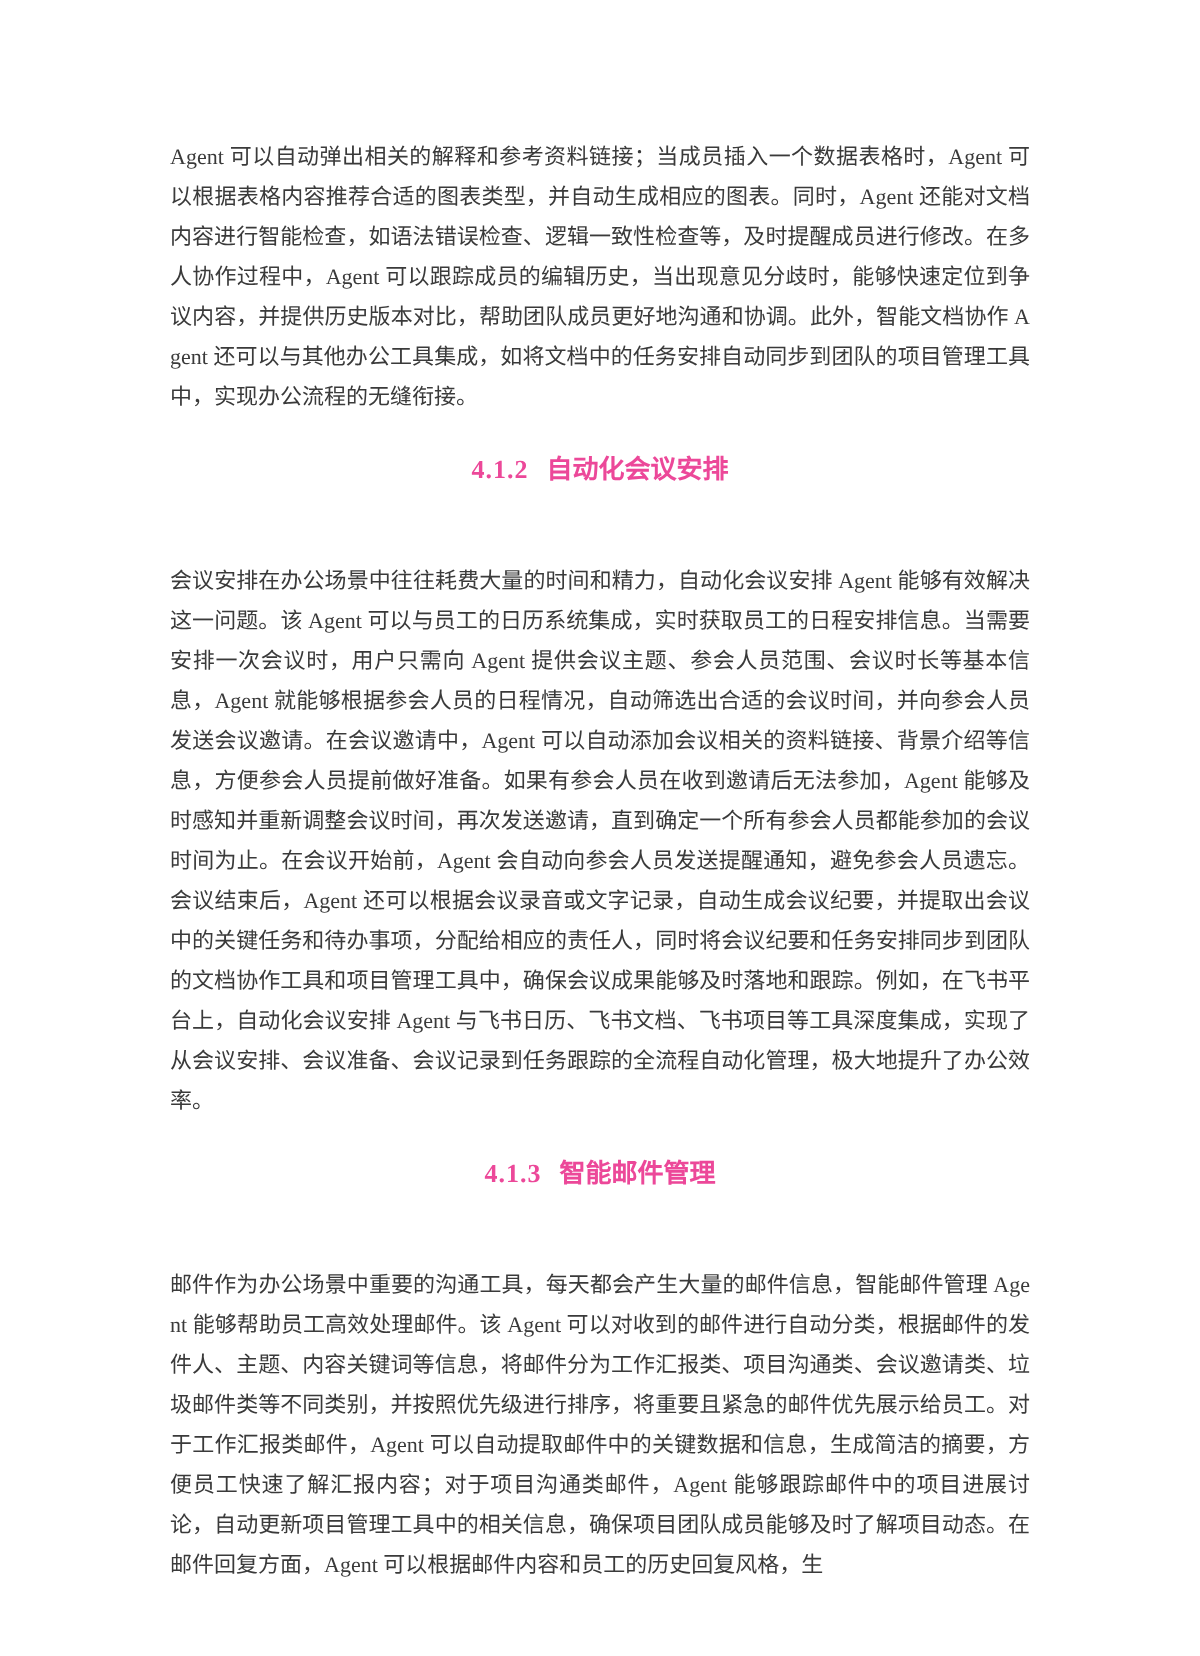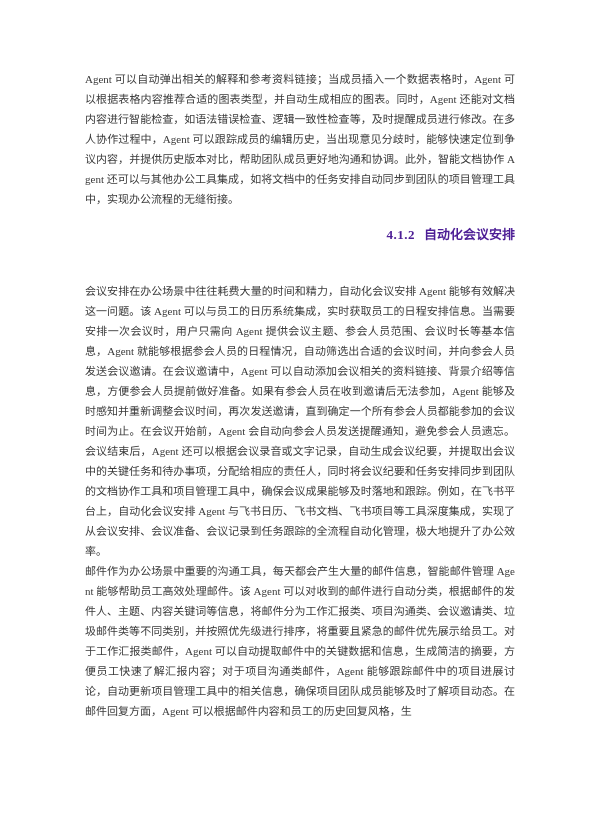--- a/index.html
+++ b/index.html
@@ -28,39 +28,42 @@
     line-height: 20px;
     text-align: justify;
     word-break: break-all;
     color: #3a3a3a;
   }
   h3.sec-heading {
     margin: 16px 0 36px 0;
     font-size: 13px;
     line-height: 20px;
     font-weight: bold;
-    color: #4c1d95;
-    text-align: right;
+    color: #ec4899;
+    text-align: center;
   }
   h3.sec-heading .h-num {
     margin-right: 9px;
     letter-spacing: 0.5px;
   }
 </style>
 </head>
 <body>
 
 <div class="page">
   <div class="content">
 
     <p class="body-para">Agent 可以自动弹出相关的解释和参考资料链接；当成员插入一个数据表格时，Agent 可以根据表格内容推荐合适的图表类型，并自动生成相应的图表。同时，Agent 还能对文档内容进行智能检查，如语法错误检查、逻辑一致性检查等，及时提醒成员进行修改。在多人协作过程中，Agent 可以跟踪成员的编辑历史，当出现意见分歧时，能够快速定位到争议内容，并提供历史版本对比，帮助团队成员更好地沟通和协调。此外，智能文档协作 Agent 还可以与其他办公工具集成，如将文档中的任务安排自动同步到团队的项目管理工具中，实现办公流程的无缝衔接。</p>
 
     <h3 class="sec-heading">
       <span class="h-num">4.1.2</span><span>自动化会议安排</span>
     </h3>
 
     <p class="body-para">会议安排在办公场景中往往耗费大量的时间和精力，自动化会议安排 Agent 能够有效解决这一问题。该 Agent 可以与员工的日历系统集成，实时获取员工的日程安排信息。当需要安排一次会议时，用户只需向 Agent 提供会议主题、参会人员范围、会议时长等基本信息，Agent 就能够根据参会人员的日程情况，自动筛选出合适的会议时间，并向参会人员发送会议邀请。在会议邀请中，Agent 可以自动添加会议相关的资料链接、背景介绍等信息，方便参会人员提前做好准备。如果有参会人员在收到邀请后无法参加，Agent 能够及时感知并重新调整会议时间，再次发送邀请，直到确定一个所有参会人员都能参加的会议时间为止。在会议开始前，Agent 会自动向参会人员发送提醒通知，避免参会人员遗忘。会议结束后，Agent 还可以根据会议录音或文字记录，自动生成会议纪要，并提取出会议中的关键任务和待办事项，分配给相应的责任人，同时将会议纪要和任务安排同步到团队的文档协作工具和项目管理工具中，确保会议成果能够及时落地和跟踪。例如，在飞书平台上，自动化会议安排 Agent 与飞书日历、飞书文档、飞书项目等工具深度集成，实现了从会议安排、会议准备、会议记录到任务跟踪的全流程自动化管理，极大地提升了办公效率。</p>
 
+    <h3 class="sec-heading">
+      <span class="h-num">4.1.3</span><span>智能邮件管理</span>
+    </h3>
 
     <p class="body-para">邮件作为办公场景中重要的沟通工具，每天都会产生大量的邮件信息，智能邮件管理 Agent 能够帮助员工高效处理邮件。该 Agent 可以对收到的邮件进行自动分类，根据邮件的发件人、主题、内容关键词等信息，将邮件分为工作汇报类、项目沟通类、会议邀请类、垃圾邮件类等不同类别，并按照优先级进行排序，将重要且紧急的邮件优先展示给员工。对于工作汇报类邮件，Agent 可以自动提取邮件中的关键数据和信息，生成简洁的摘要，方便员工快速了解汇报内容；对于项目沟通类邮件，Agent 能够跟踪邮件中的项目进展讨论，自动更新项目管理工具中的相关信息，确保项目团队成员能够及时了解项目动态。在邮件回复方面，Agent 可以根据邮件内容和员工的历史回复风格，生</p>
 
   </div>
 </div>
 
 </body></html>

